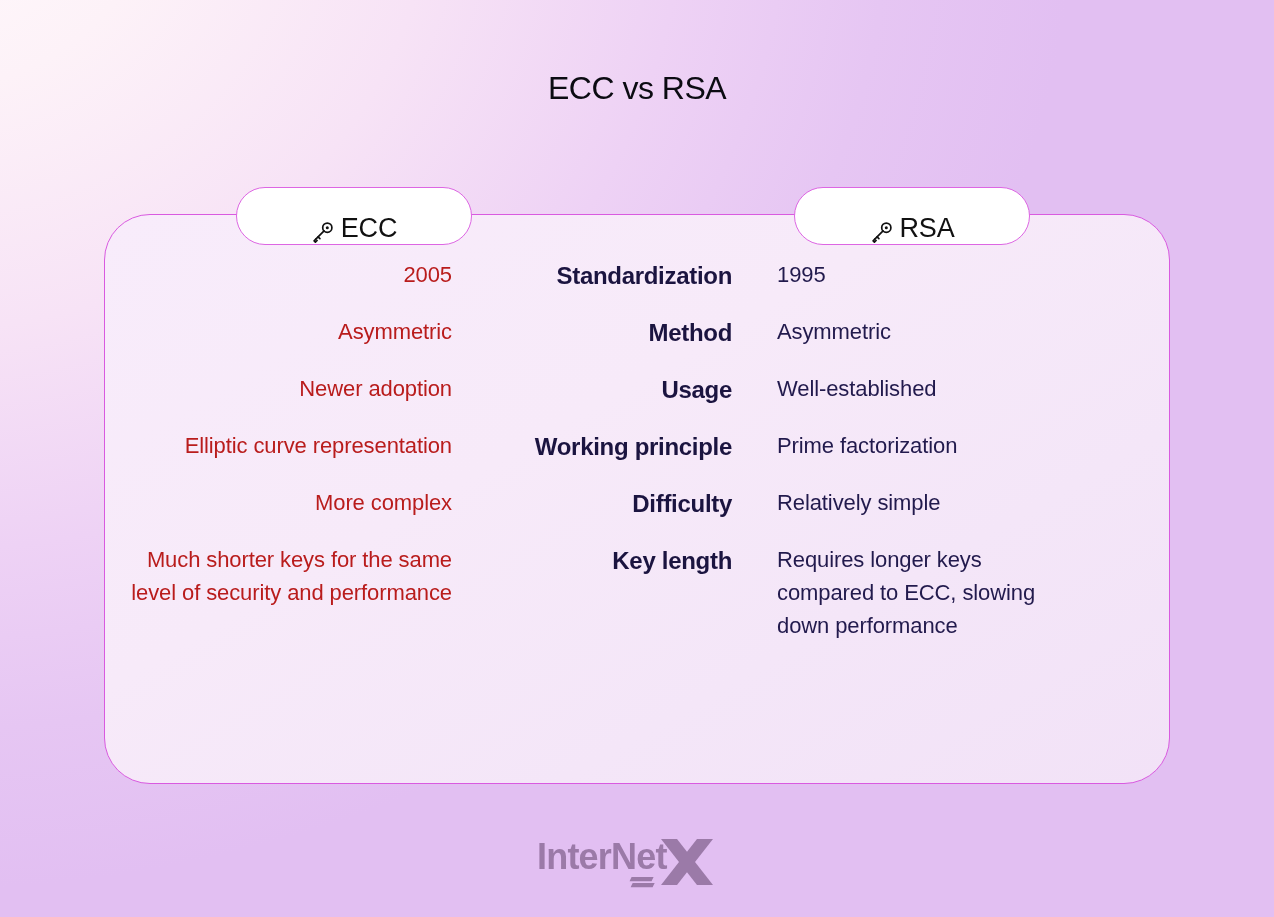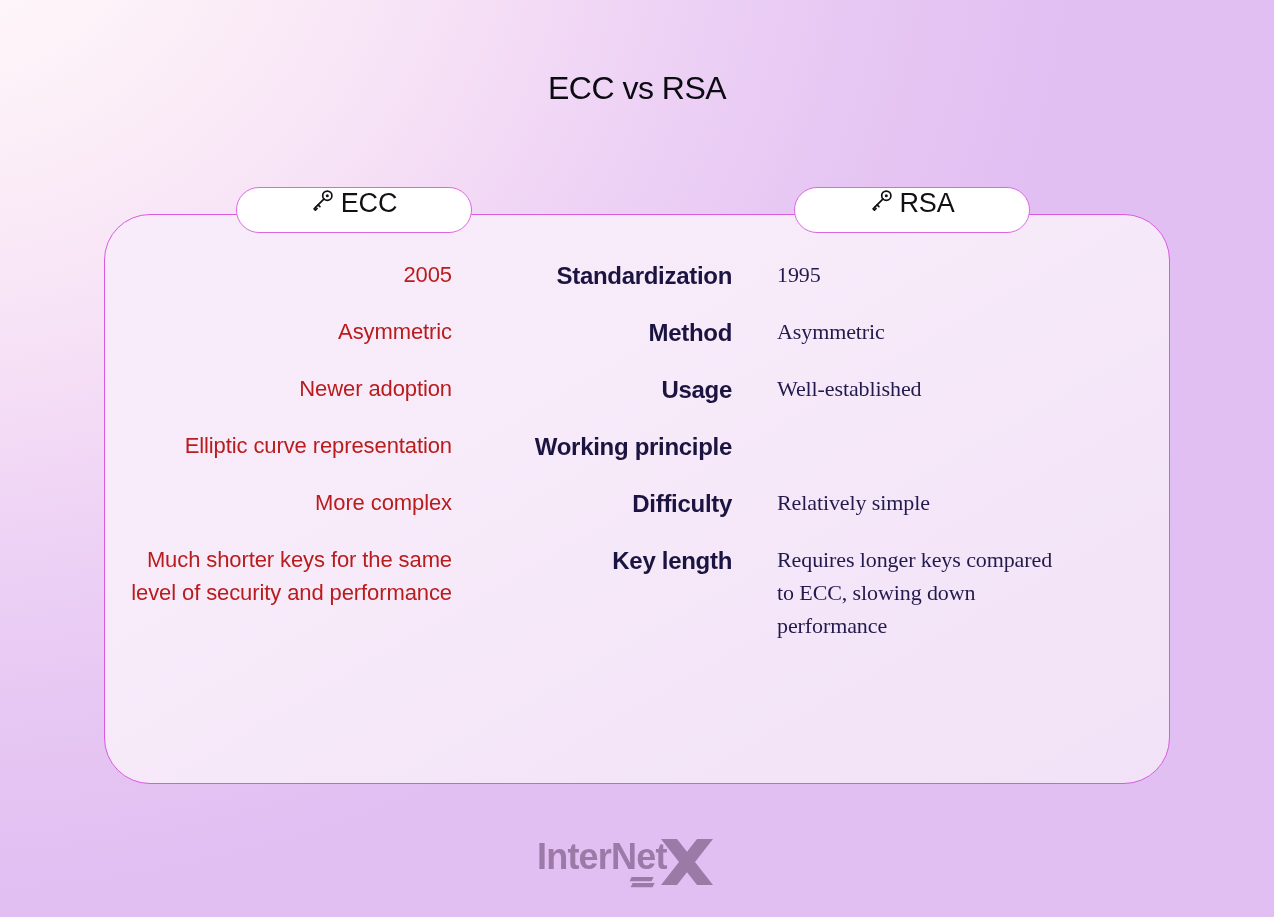--- a/index.html
+++ b/index.html
@@ -40,26 +40,26 @@
     height: 570px;
     border: 1.6px solid #d95ae0;
     border-radius: 46px;
     background: linear-gradient(150deg, #f8ecfb 0%, #f7eaf9 40%, #f4e6f8 70%, #f2e2f7 100%);
   }
 
   
   .pill {
     position: absolute;
     top: 187px;
-    height: 46px;
+    height: 58px;
     background: #ffffff;
     border: 1.6px solid #dd66e3;
     border-radius: 30px;
     display: flex;
-    align-items: flex-start;
+    align-items: flex-end;
     justify-content: center;
     gap: 6px;
     font-size: 27px;
     font-weight: 400;
     color: #111111;
     letter-spacing: -0.2px;
     z-index: 5;
   }
   .pill-ecc { left: 236px; width: 236px; }
   .pill-rsa { left: 794px; width: 236px; }
@@ -108,21 +108,20 @@
 
   .col-right {
     width: 330px;
     text-align: left;
     padding-left: 45px;
     color: #221a4d;
     font-size: 22px;
     font-weight: 400;
     line-height: 1.5;
     letter-spacing: -0.1px;
-    font-family: Liberation Serif, serif;
   }
 
   
   .logo {
     position: absolute;
     left: 0;
     top: 829px;
     width: 100%;
     display: flex;
     justify-content: center;
@@ -179,20 +178,21 @@
 
   <div class="row">
     <div class="col-left">Newer adoption</div>
     <div class="col-mid">Usage</div>
     <div class="col-right">Well-established</div>
   </div>
 
   <div class="row">
     <div class="col-left">Elliptic curve representation</div>
     <div class="col-mid">Working principle</div>
+    <div class="col-right">Prime factorization</div>
   </div>
 
   <div class="row">
     <div class="col-left">More complex</div>
     <div class="col-mid">Difficulty</div>
     <div class="col-right">Relatively simple</div>
   </div>
 
   <div class="row">
     <div class="col-left">Much shorter keys for the same level of security and performance</div>

